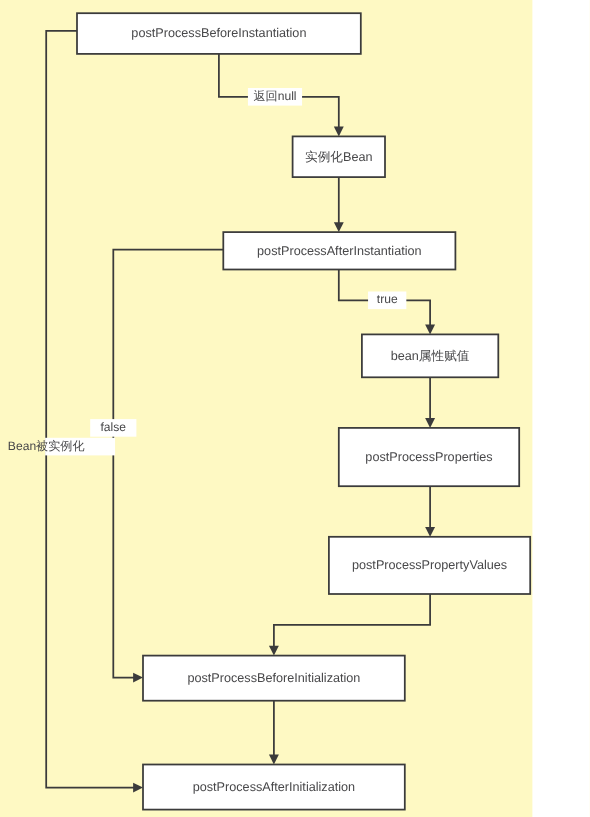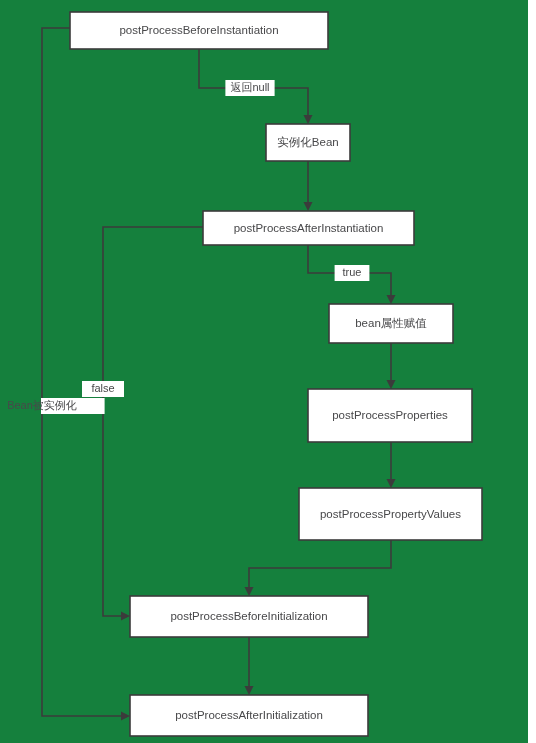--- a/index.html
+++ b/index.html
@@ -2,23 +2,23 @@
 <html><head>
 <meta charset="utf-8">
 <style>
   html, body {
     margin: 0;
     padding: 0;
     background: #ffffff;
   }
   #canvas {
     position: relative;
-    width: 528px;
+    width: 484px;
     height: 743px;
-    background: #15803d;
+    background: #fef9c3;
     overflow: hidden;
     font-family: "Liberation Sans", "DejaVu Sans", sans-serif;
   }
   #flow-svg {
     position: absolute;
     left: 0;
     top: 0;
     width: 536px;
     height: 743px;
   }

